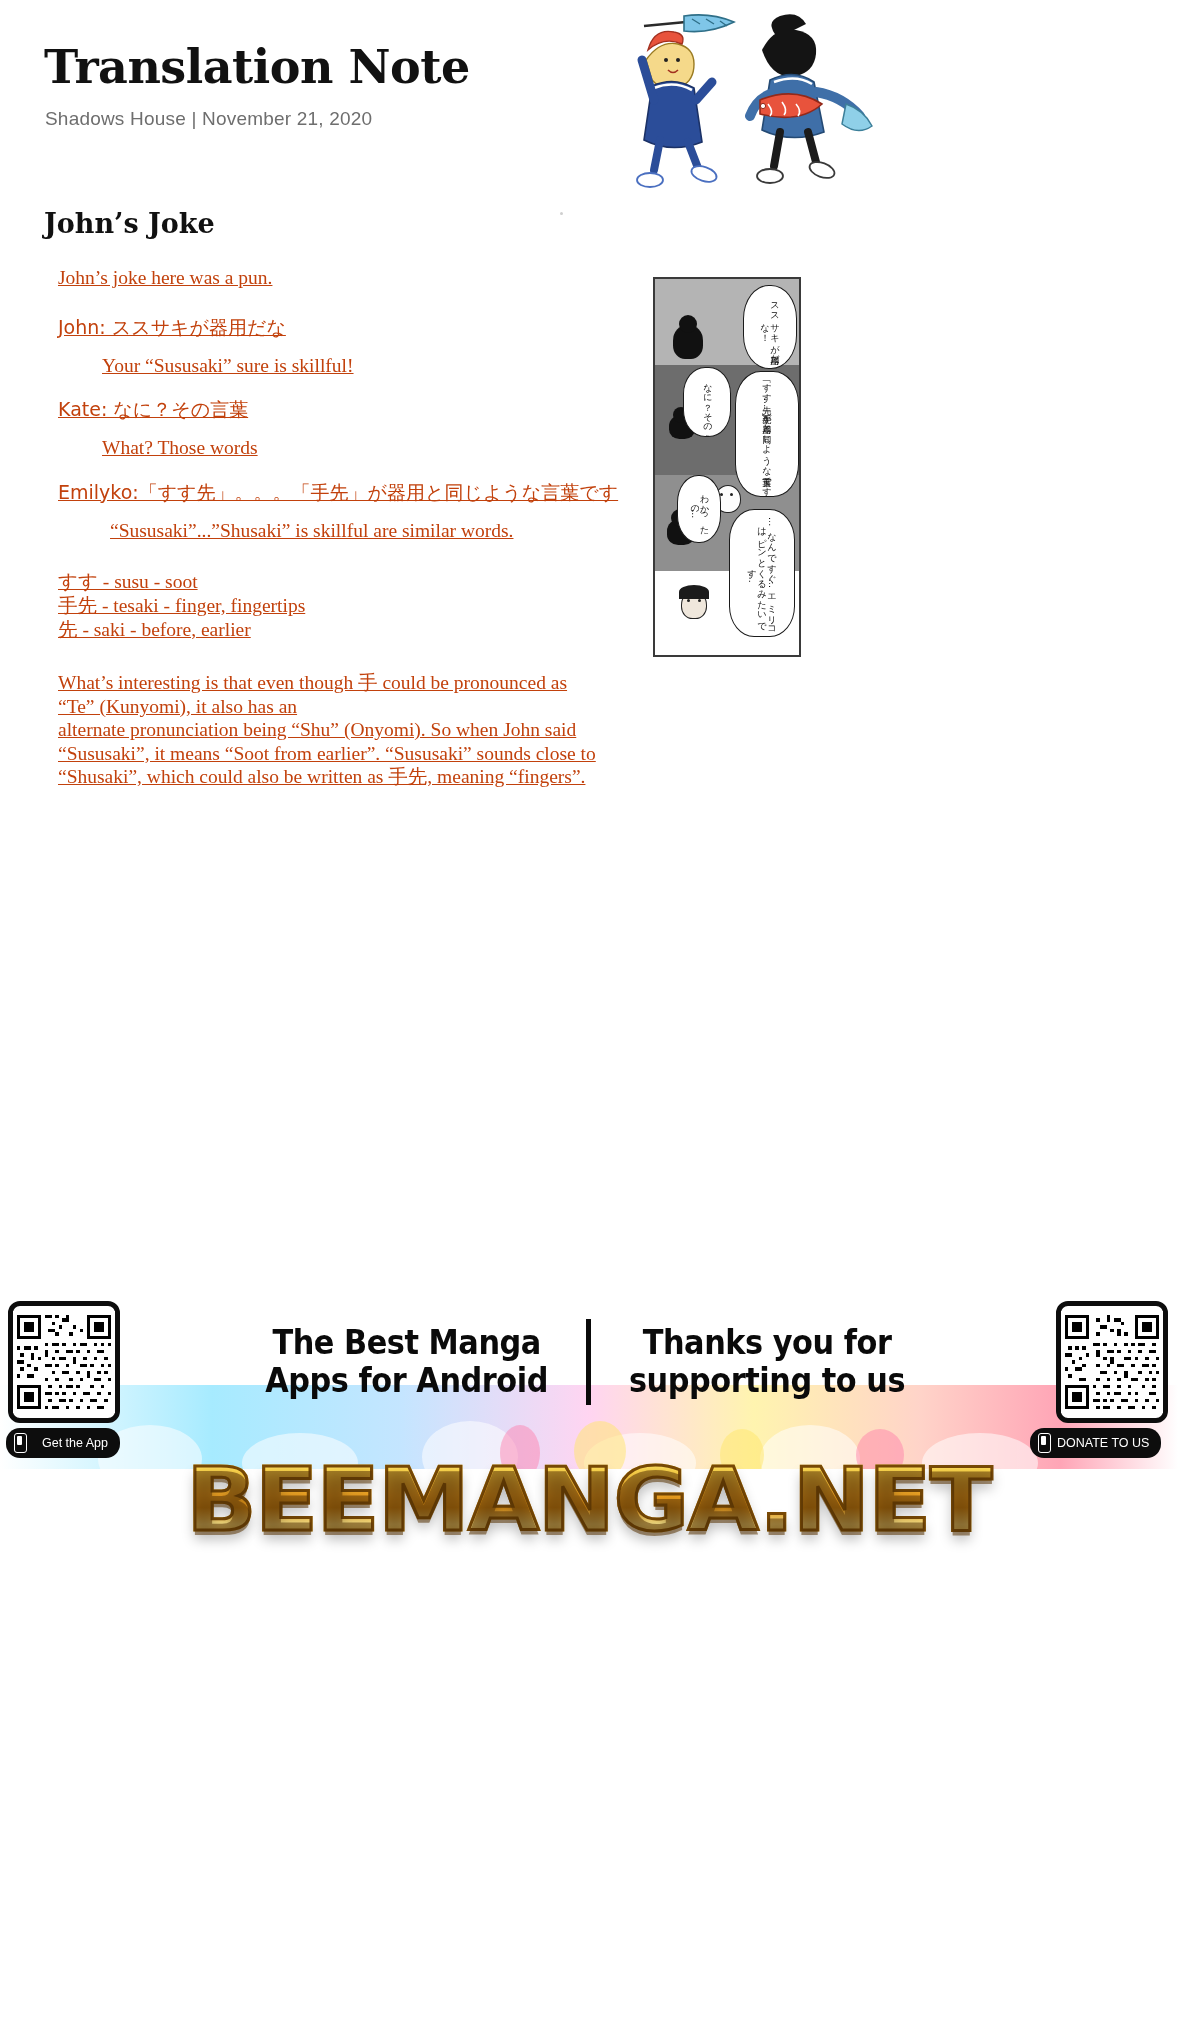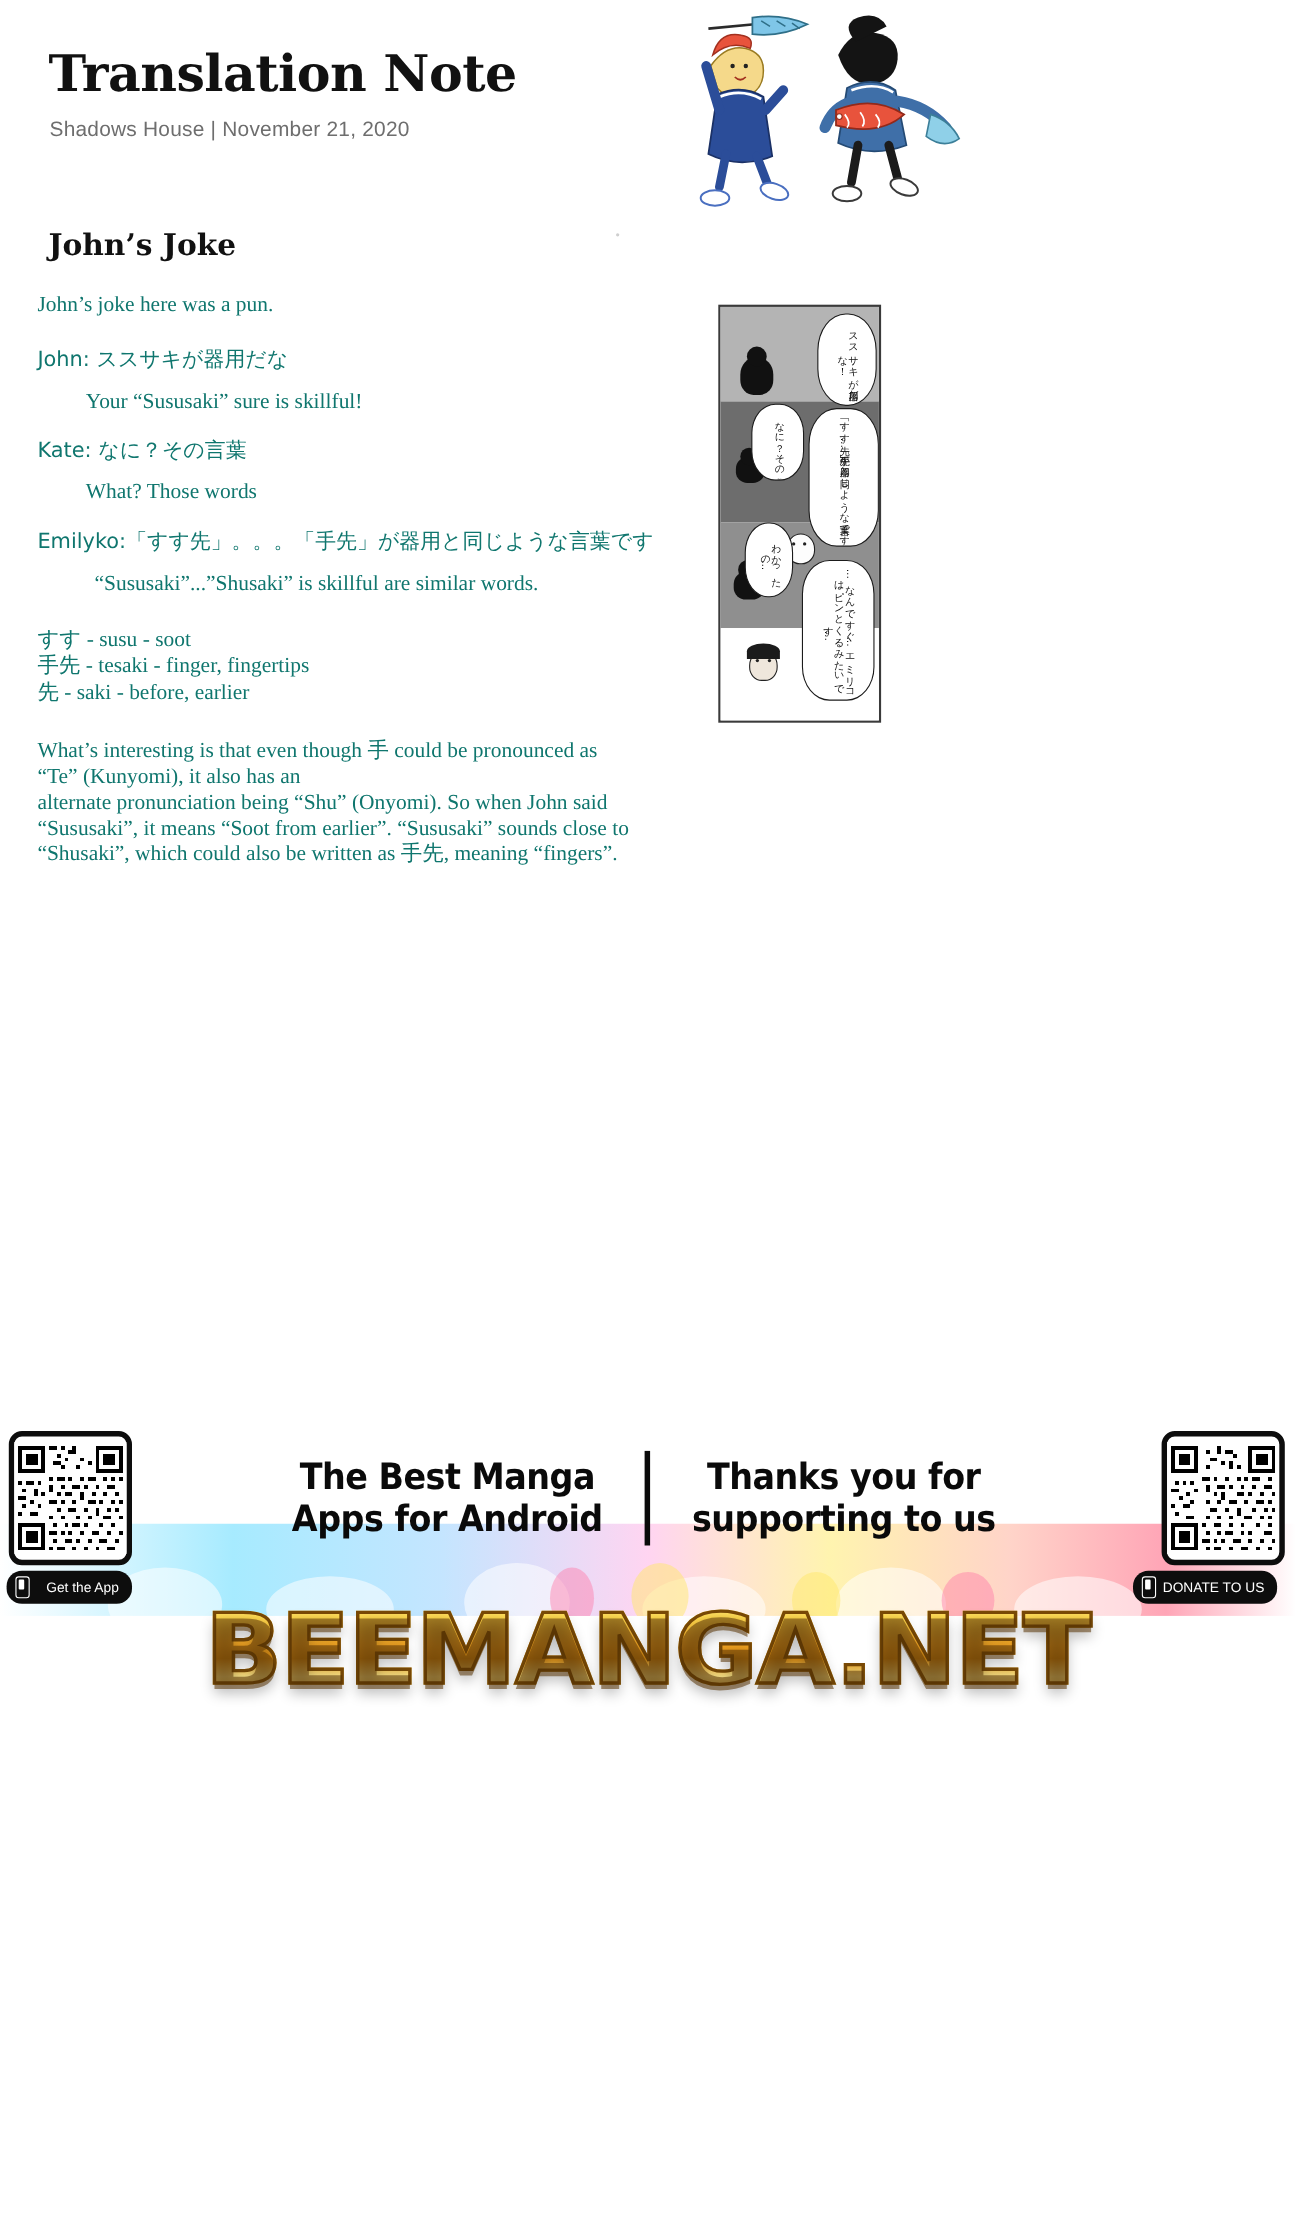--- a/index.html
+++ b/index.html
@@ -32,23 +32,23 @@
 
   
   .section-head{
     position:absolute;left:44px;top:208px;
     font-family:"DejaVu Serif", serif;
     font-weight:600;font-size:27px;color:#111;
   }
 
   
   .body{
-    position:absolute;left:34px;top:268px;width:560px;
+    position:absolute;left:58px;top:268px;width:560px;
     font-family:"Liberation Serif", serif;
-    font-size:19.5px;color:#0f766e;line-height:1.0;
+    font-size:19.5px;color:#c2410c;line-height:1.0;text-decoration:underline;
   }
   .p{margin:0 0 0 0;}
   .line{white-space:pre;}
   .ind{padding-left:44px;}
   .ind-lg{padding-left:52px;}
   .jp{font-family:"DejaVu Sans", sans-serif;font-size:19px;}
   .vocab{line-height:1.22;}
   .vocab .line{white-space:pre;}
   .para{line-height:1.2;}
 

